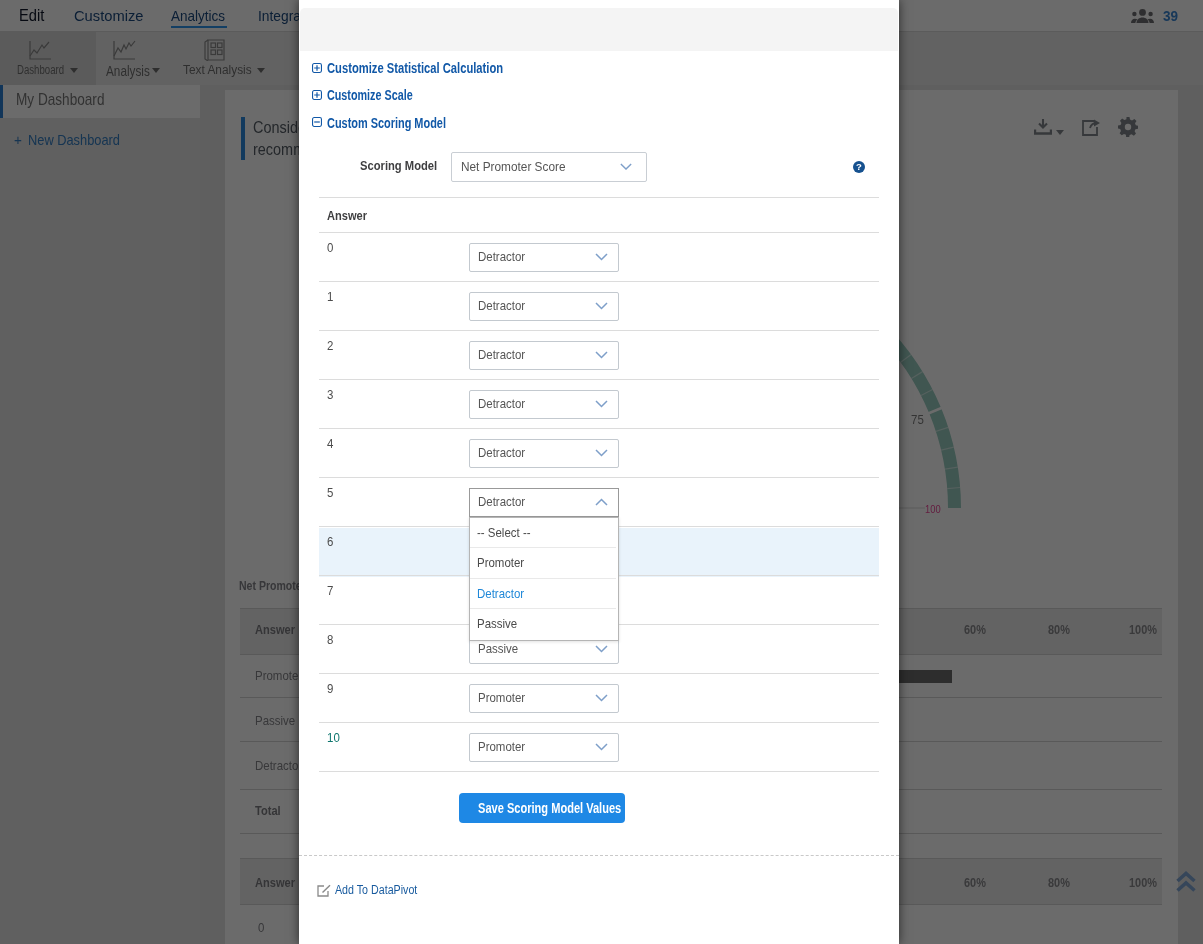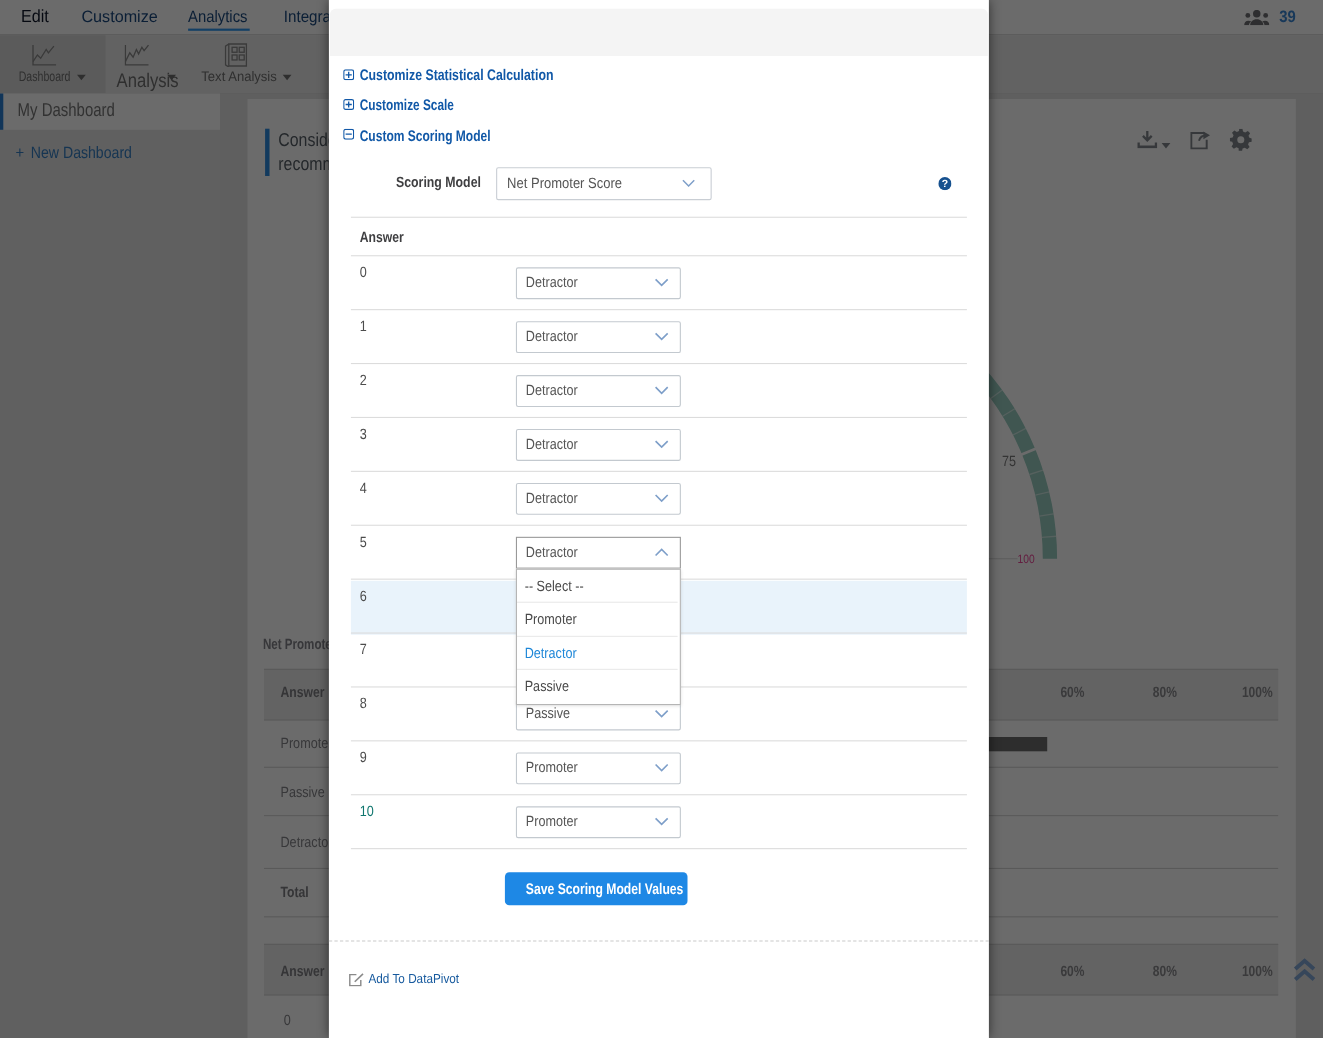--- a/index.html
+++ b/index.html
@@ -35,21 +35,21 @@
   <svg class="abs" style="left:29px;top:40px" width="23" height="20" viewBox="0 0 23 20" fill="none" stroke="#8a8a8a" stroke-width="1.2">
     <path d="M1 1v18h21"></path>
       <path d="M1 16 5 10l3 3 5-8 2 3 5-6"></path>
   </svg>
   <div class="abs" style="left:17px;top:63px;font-size:12.5px;color:#707070"><span class="n" style="transform:scaleX(0.77)">Dashboard</span></div>
   <div class="abs" style="left:70px;top:68px;width:0;height:0;border:4px solid transparent;border-top:5px solid #6f6f6f"></div>
   <svg class="abs" style="left:113px;top:40px" width="23" height="20" viewBox="0 0 23 20" fill="none" stroke="#8a8a8a" stroke-width="1.2">
     <path d="M1 1v18h21"></path>
       <path d="M1 16 5 8l3 4 3-7 2 4 3-6 2 3 4-5"></path>
   </svg>
-  <div class="abs" style="left:106px;top:63px;font-size:18px;color:#707070"><span class="n" style="transform:scaleX(0.84)">Analysis</span></div>
+  <div class="abs" style="left:106px;top:63px;font-size:14px;color:#707070"><span class="n" style="transform:scaleX(0.84)">Analysis</span></div>
   <div class="abs" style="left:152px;top:68px;width:0;height:0;border:4px solid transparent;border-top:5px solid #6f6f6f"></div>
   <svg class="abs" style="left:204px;top:39px" width="24" height="22" viewBox="0 0 24 22" fill="none" stroke="#8a8a8a" stroke-width="1.2">
     <path d="M4 1h16v20H4z"></path>
       <path d="M4 1 1 3v17l3 2"></path>
     <rect x="7" y="4" width="4.5" height="4.5"></rect>
       <rect x="13.5" y="4" width="4.5" height="4.5"></rect>
     <rect x="7" y="11" width="4.5" height="4.5"></rect>
       <rect x="13.5" y="11" width="4.5" height="4.5"></rect>
   </svg>
   <div class="abs" style="left:183px;top:63px;font-size:12.5px;color:#707070"><span class="n" style="transform:scaleX(0.95)">Text Analysis</span></div>

